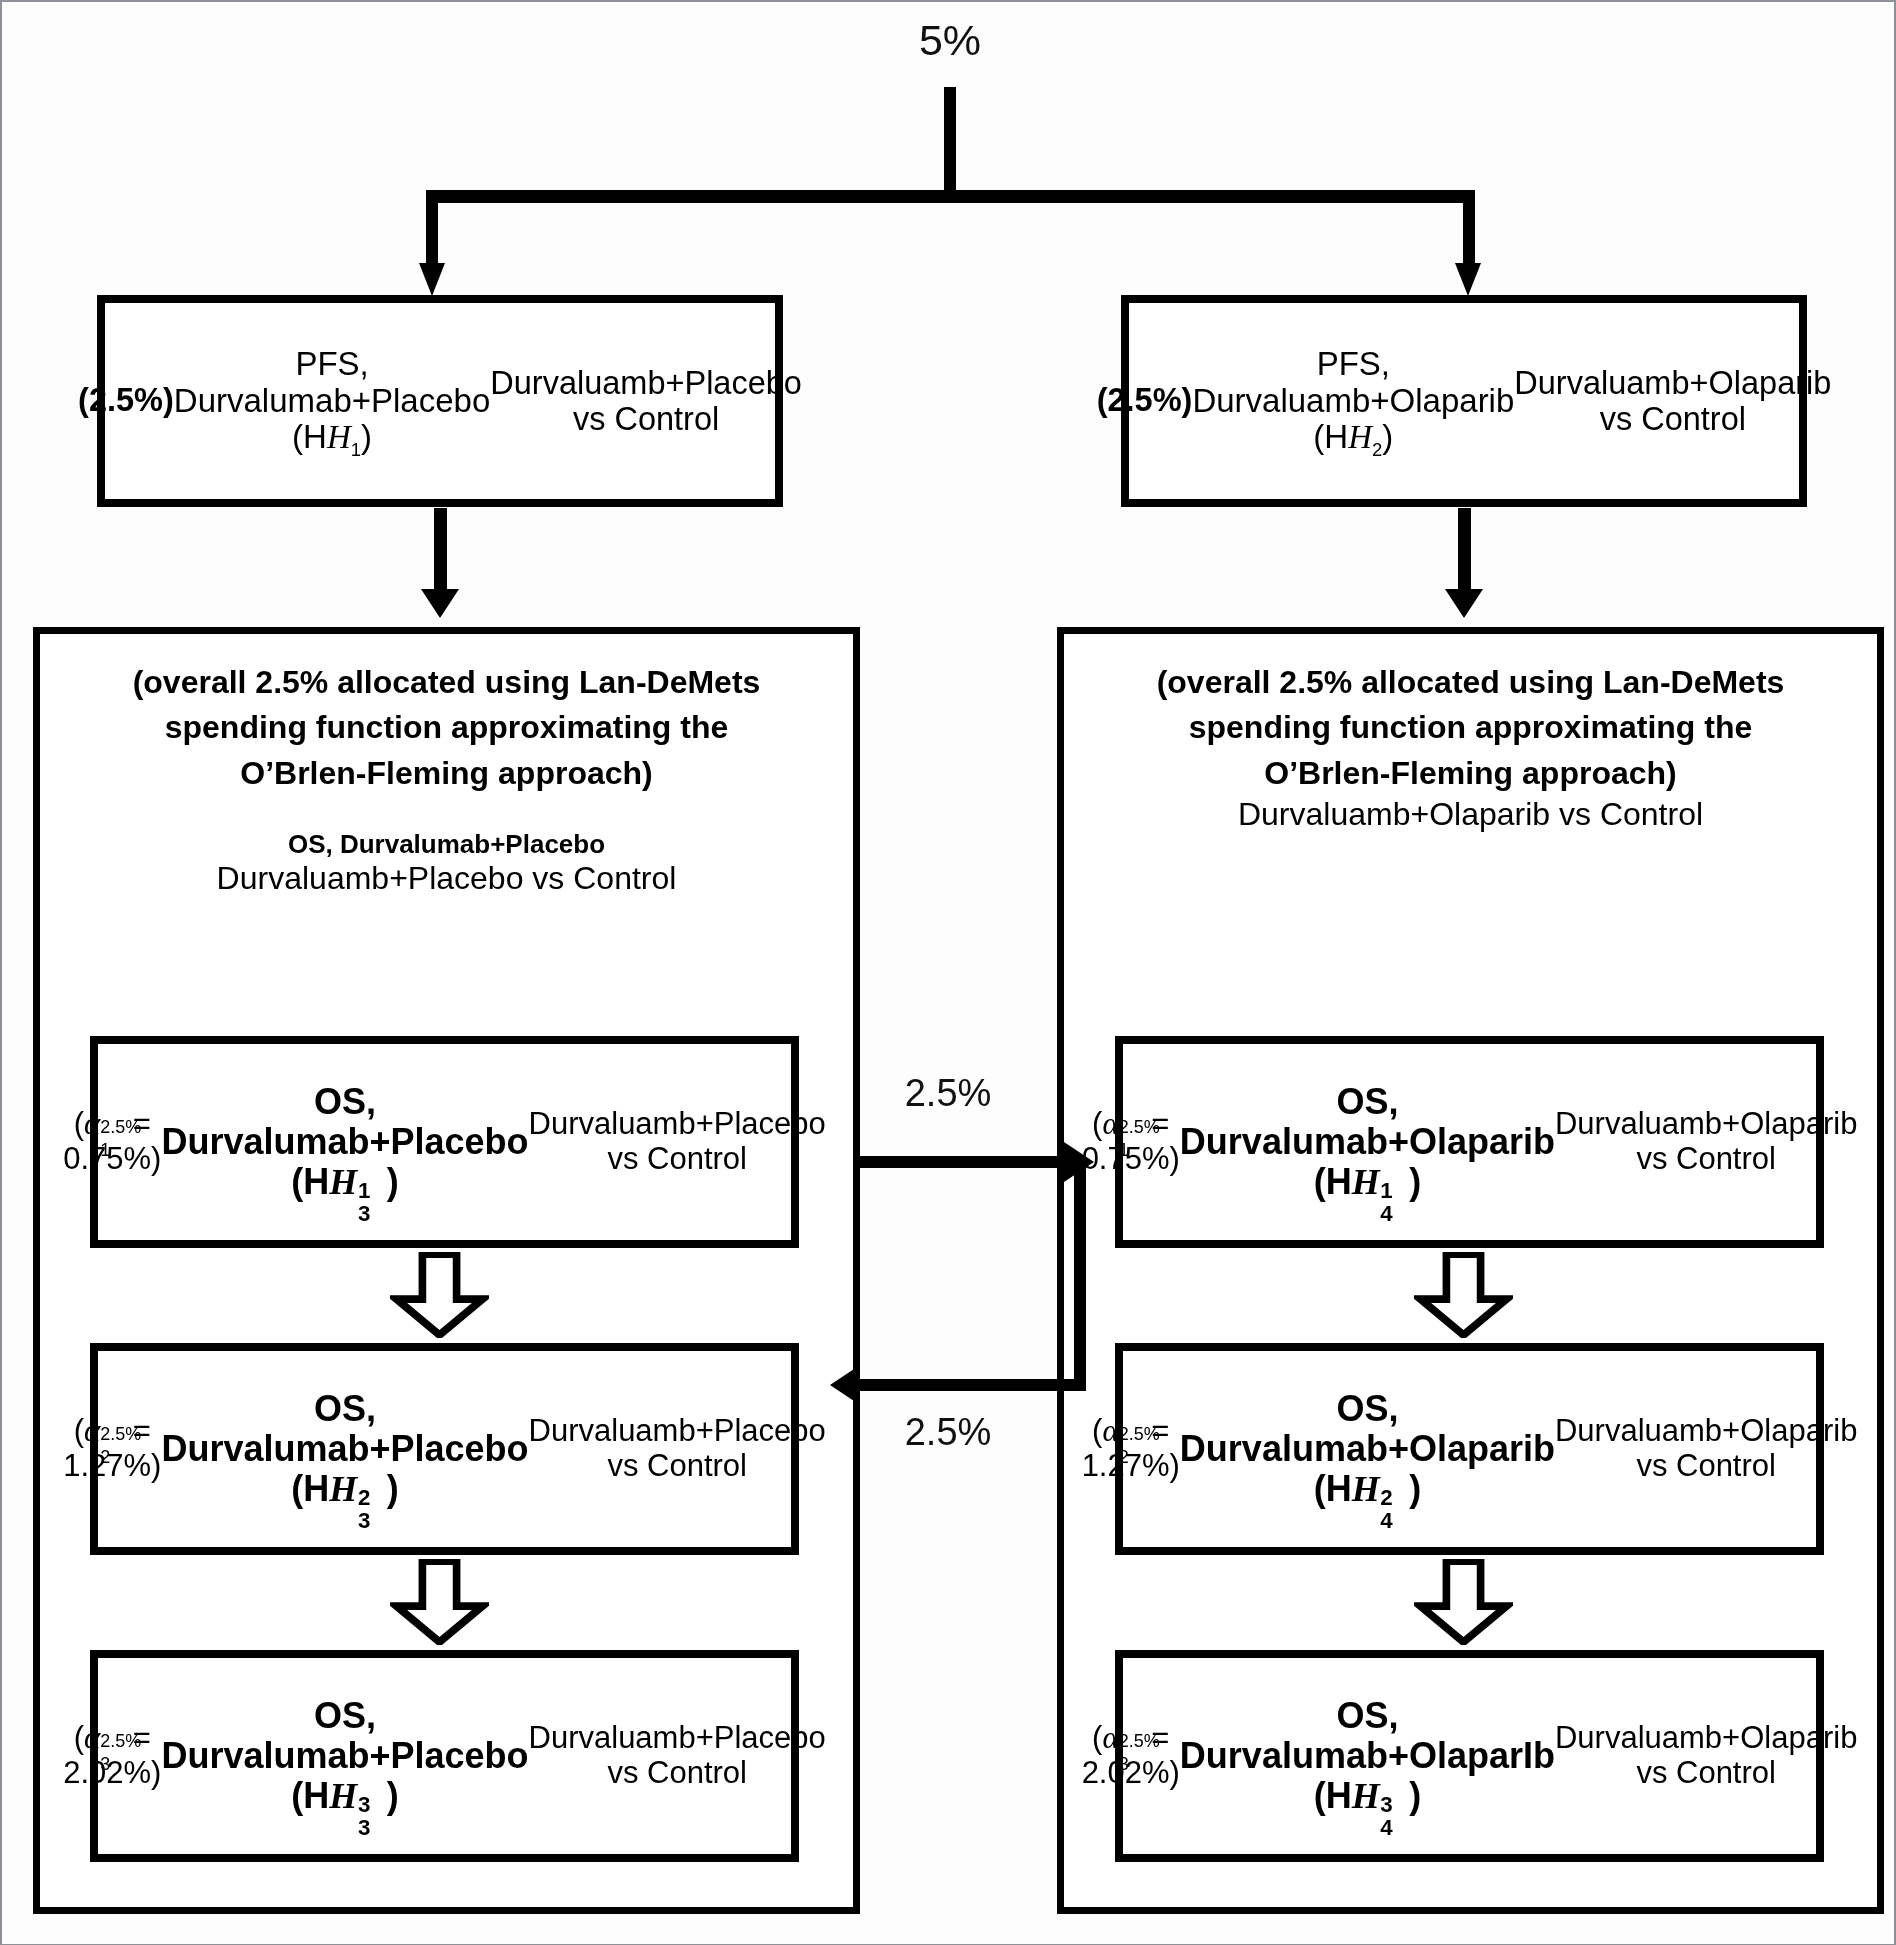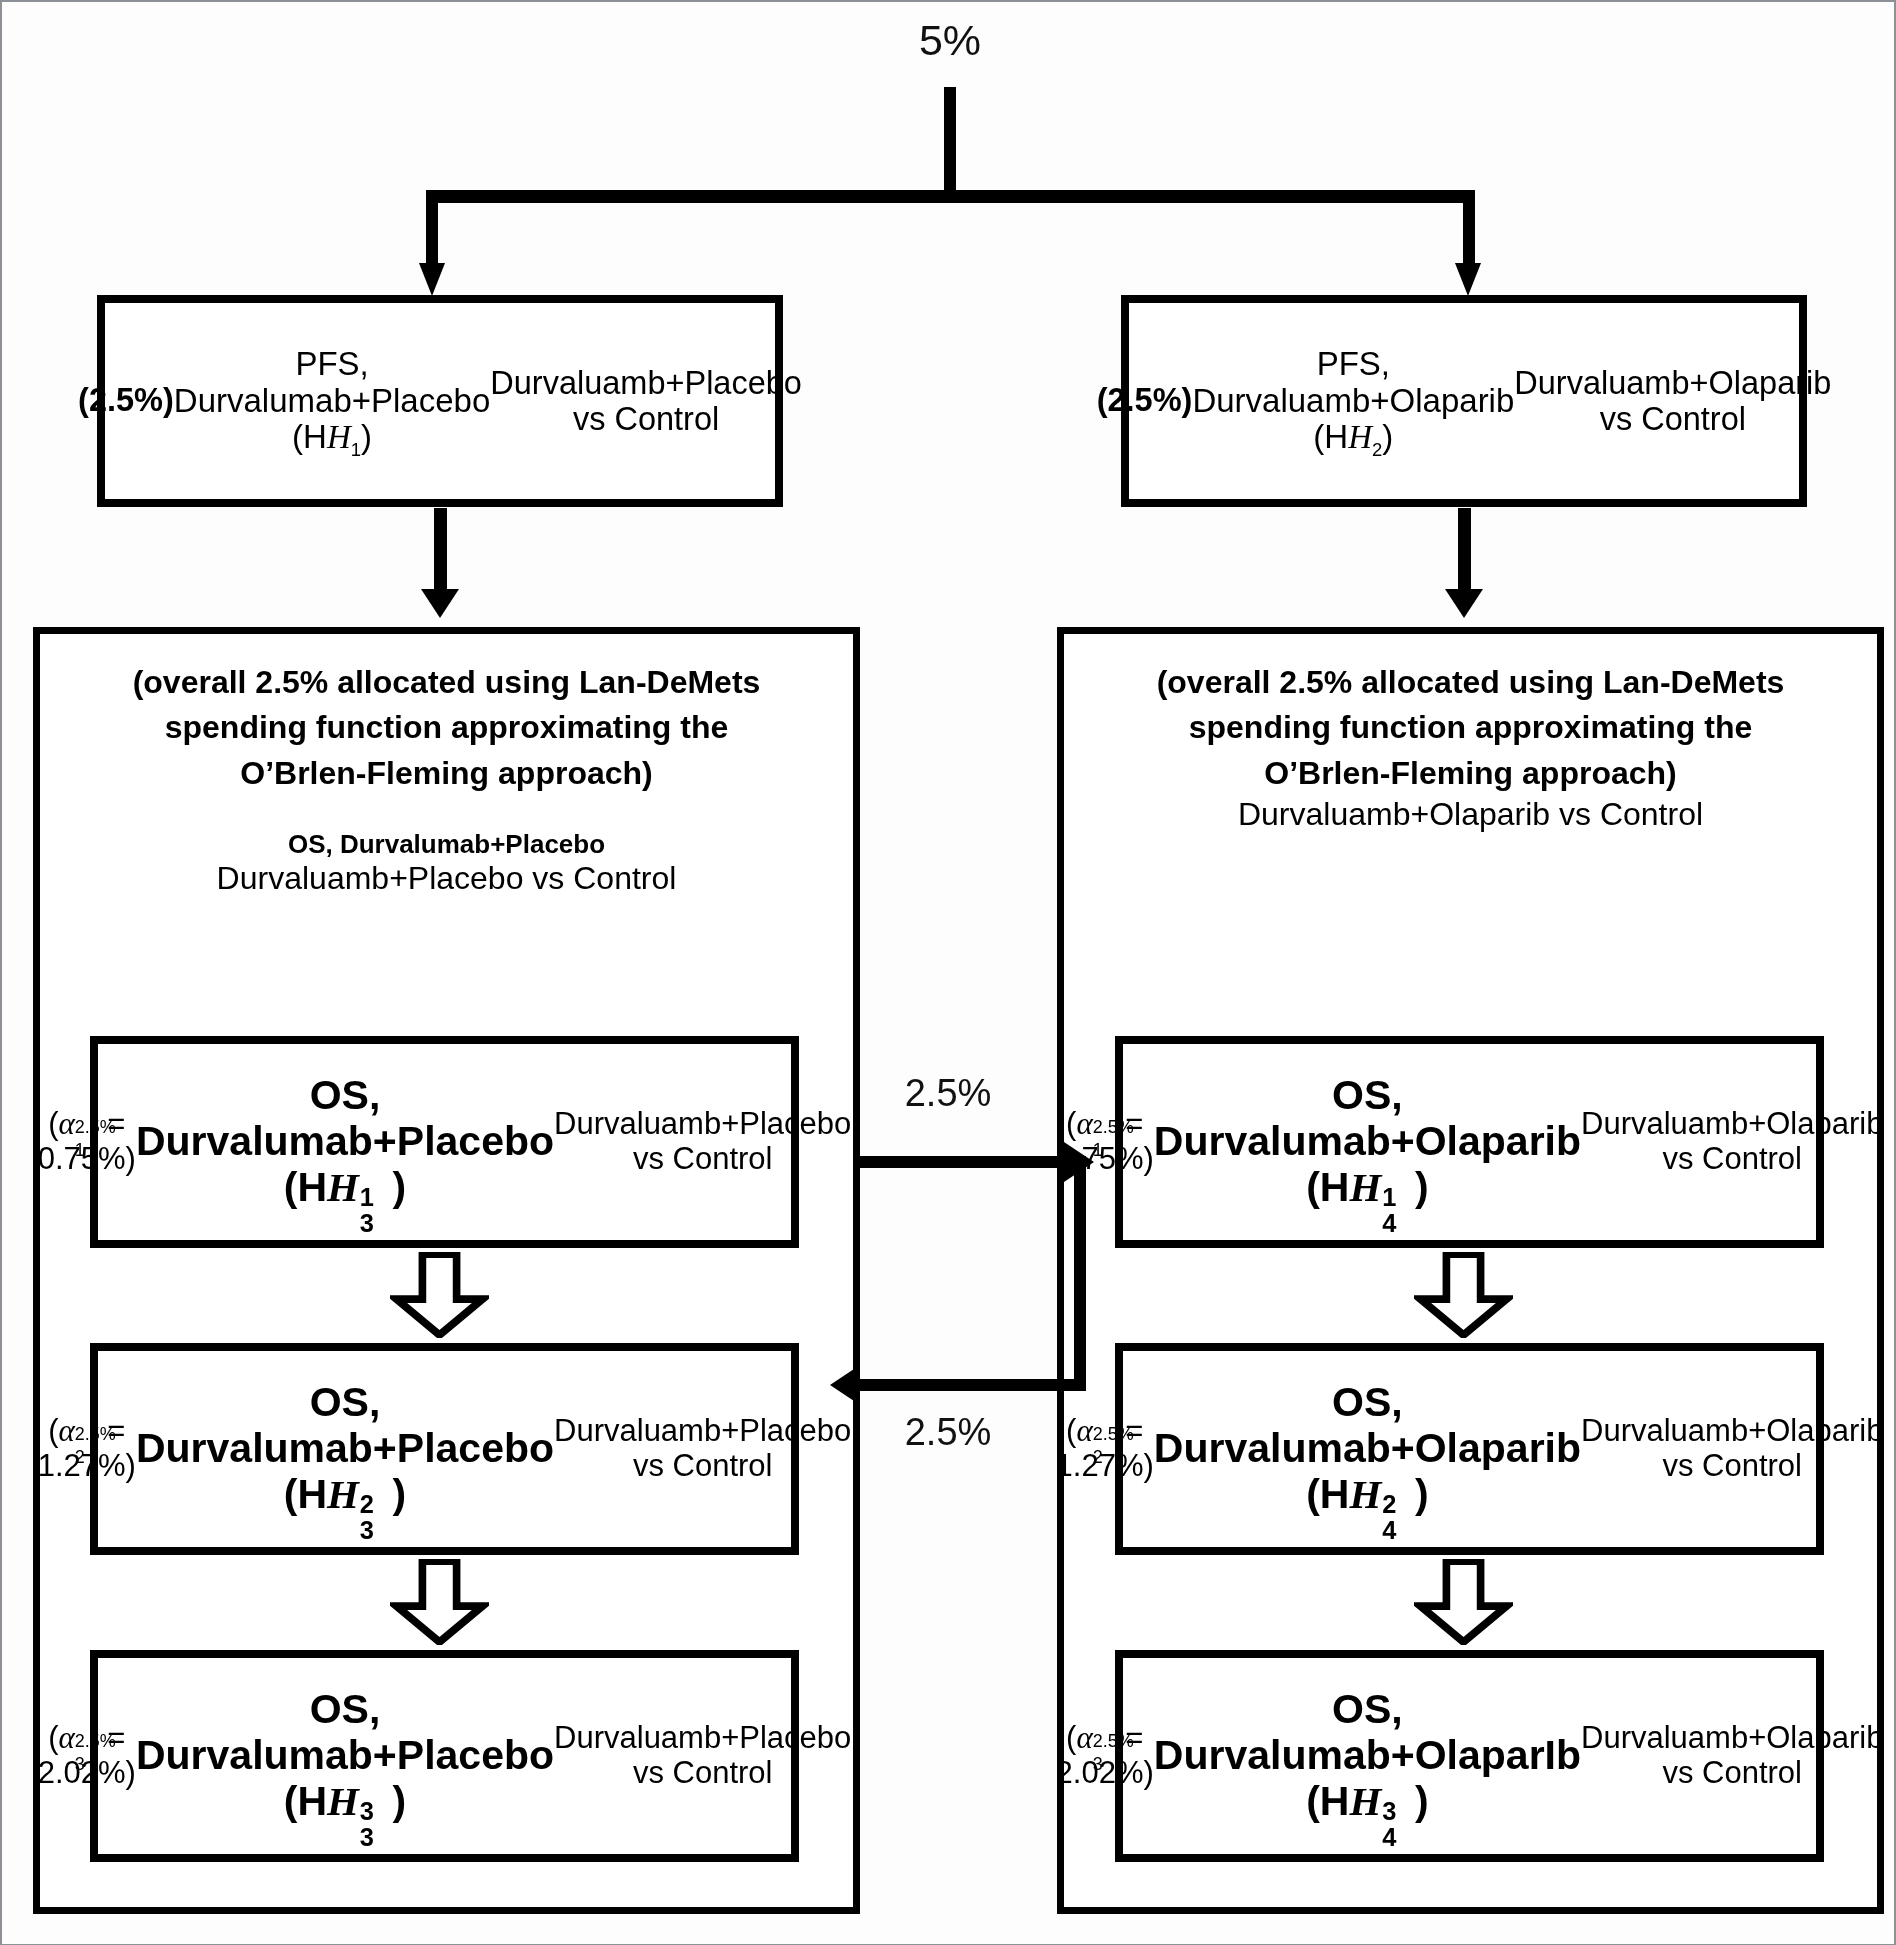--- a/index.html
+++ b/index.html
@@ -91,21 +91,21 @@
   
   .hdr-note {
     font-size: 32px; font-weight: 700; line-height: 1.42;
     text-align: center; padding: 0 13.5px;
   }
   .hdr-main { font-size: 26px; font-weight: 700; margin-top: 32.5px; }
   .hdr-sub  { font-size: 32px; font-weight: 400; }
 
   
   .ib-alpha { font-size: 31px; font-weight: 400; margin-bottom: 0.9px; }
-  .ib-main  { font-size: 41px; font-weight: 700; }
+  .ib-main  { font-size: 36px; font-weight: 700; }
   .ib-sub   { font-size: 31px; font-weight: 400; }
 
   
   .math { font-family: "Liberation Serif", serif; font-style: italic; }
   .math-up { font-style: normal; }
   sup, sub { font-size: 0.56em; line-height: 0; }
   .stack {
     display: inline-block;
     position: relative;
     vertical-align: baseline;

